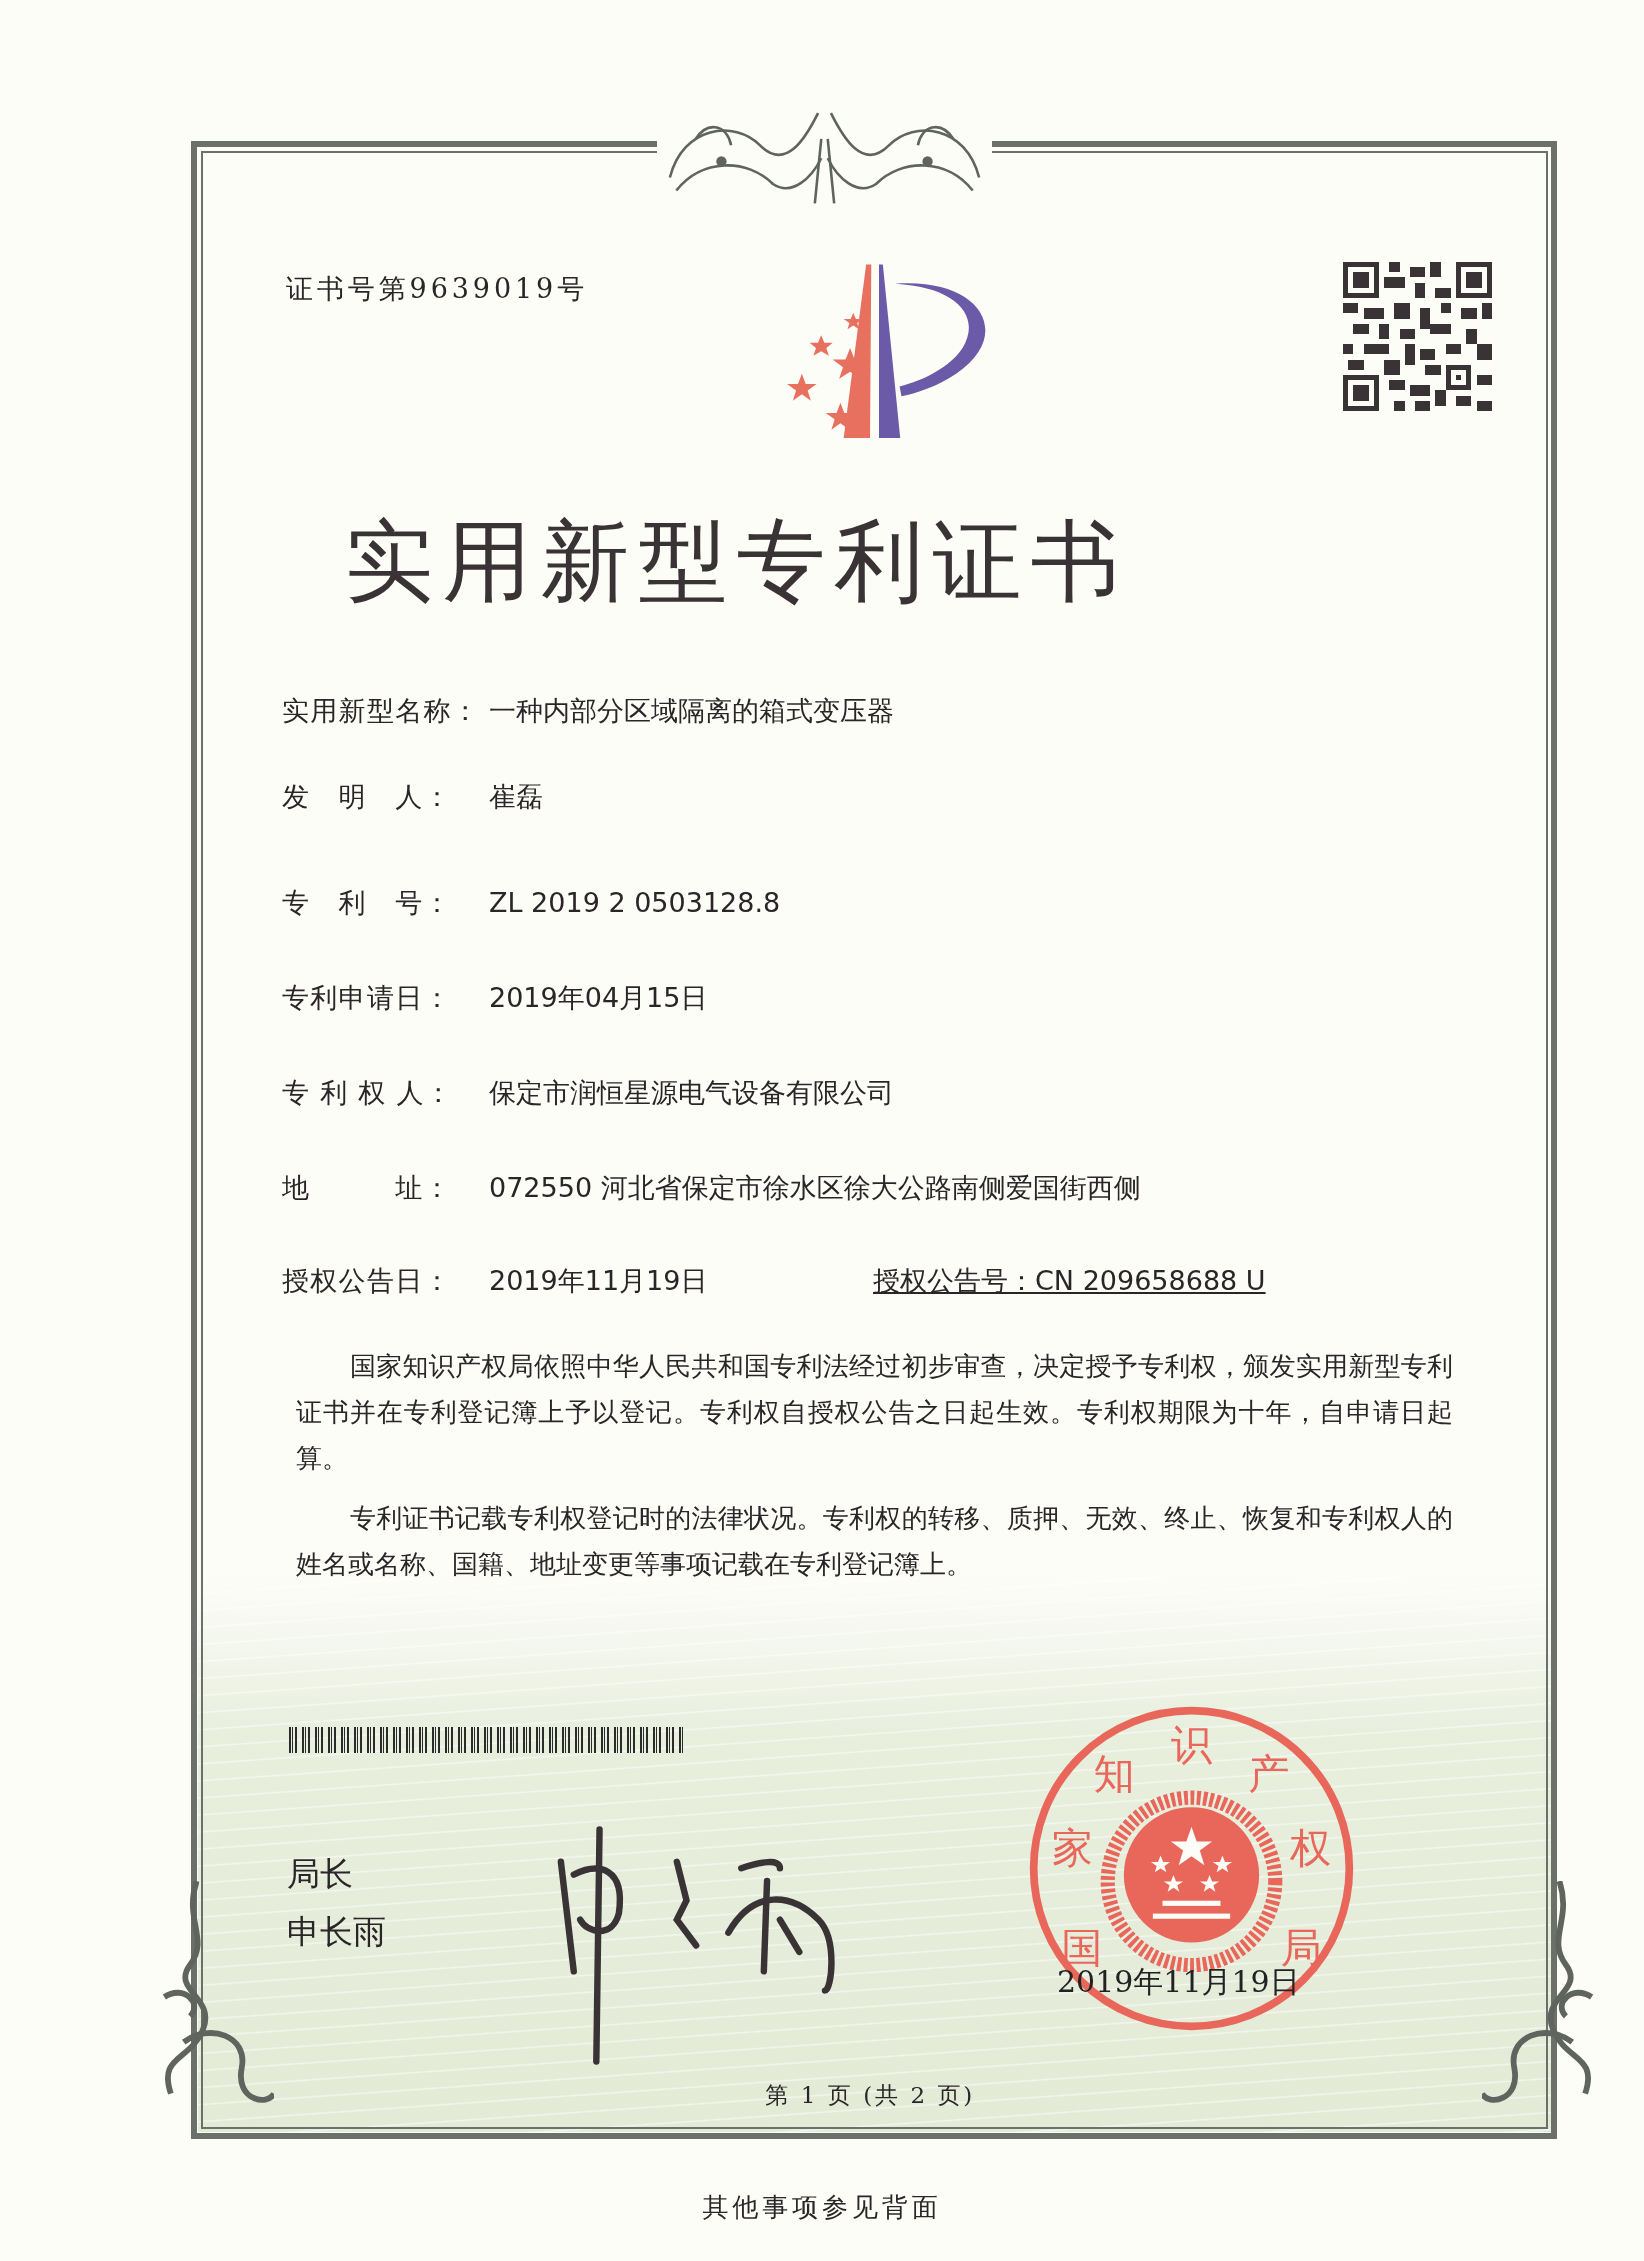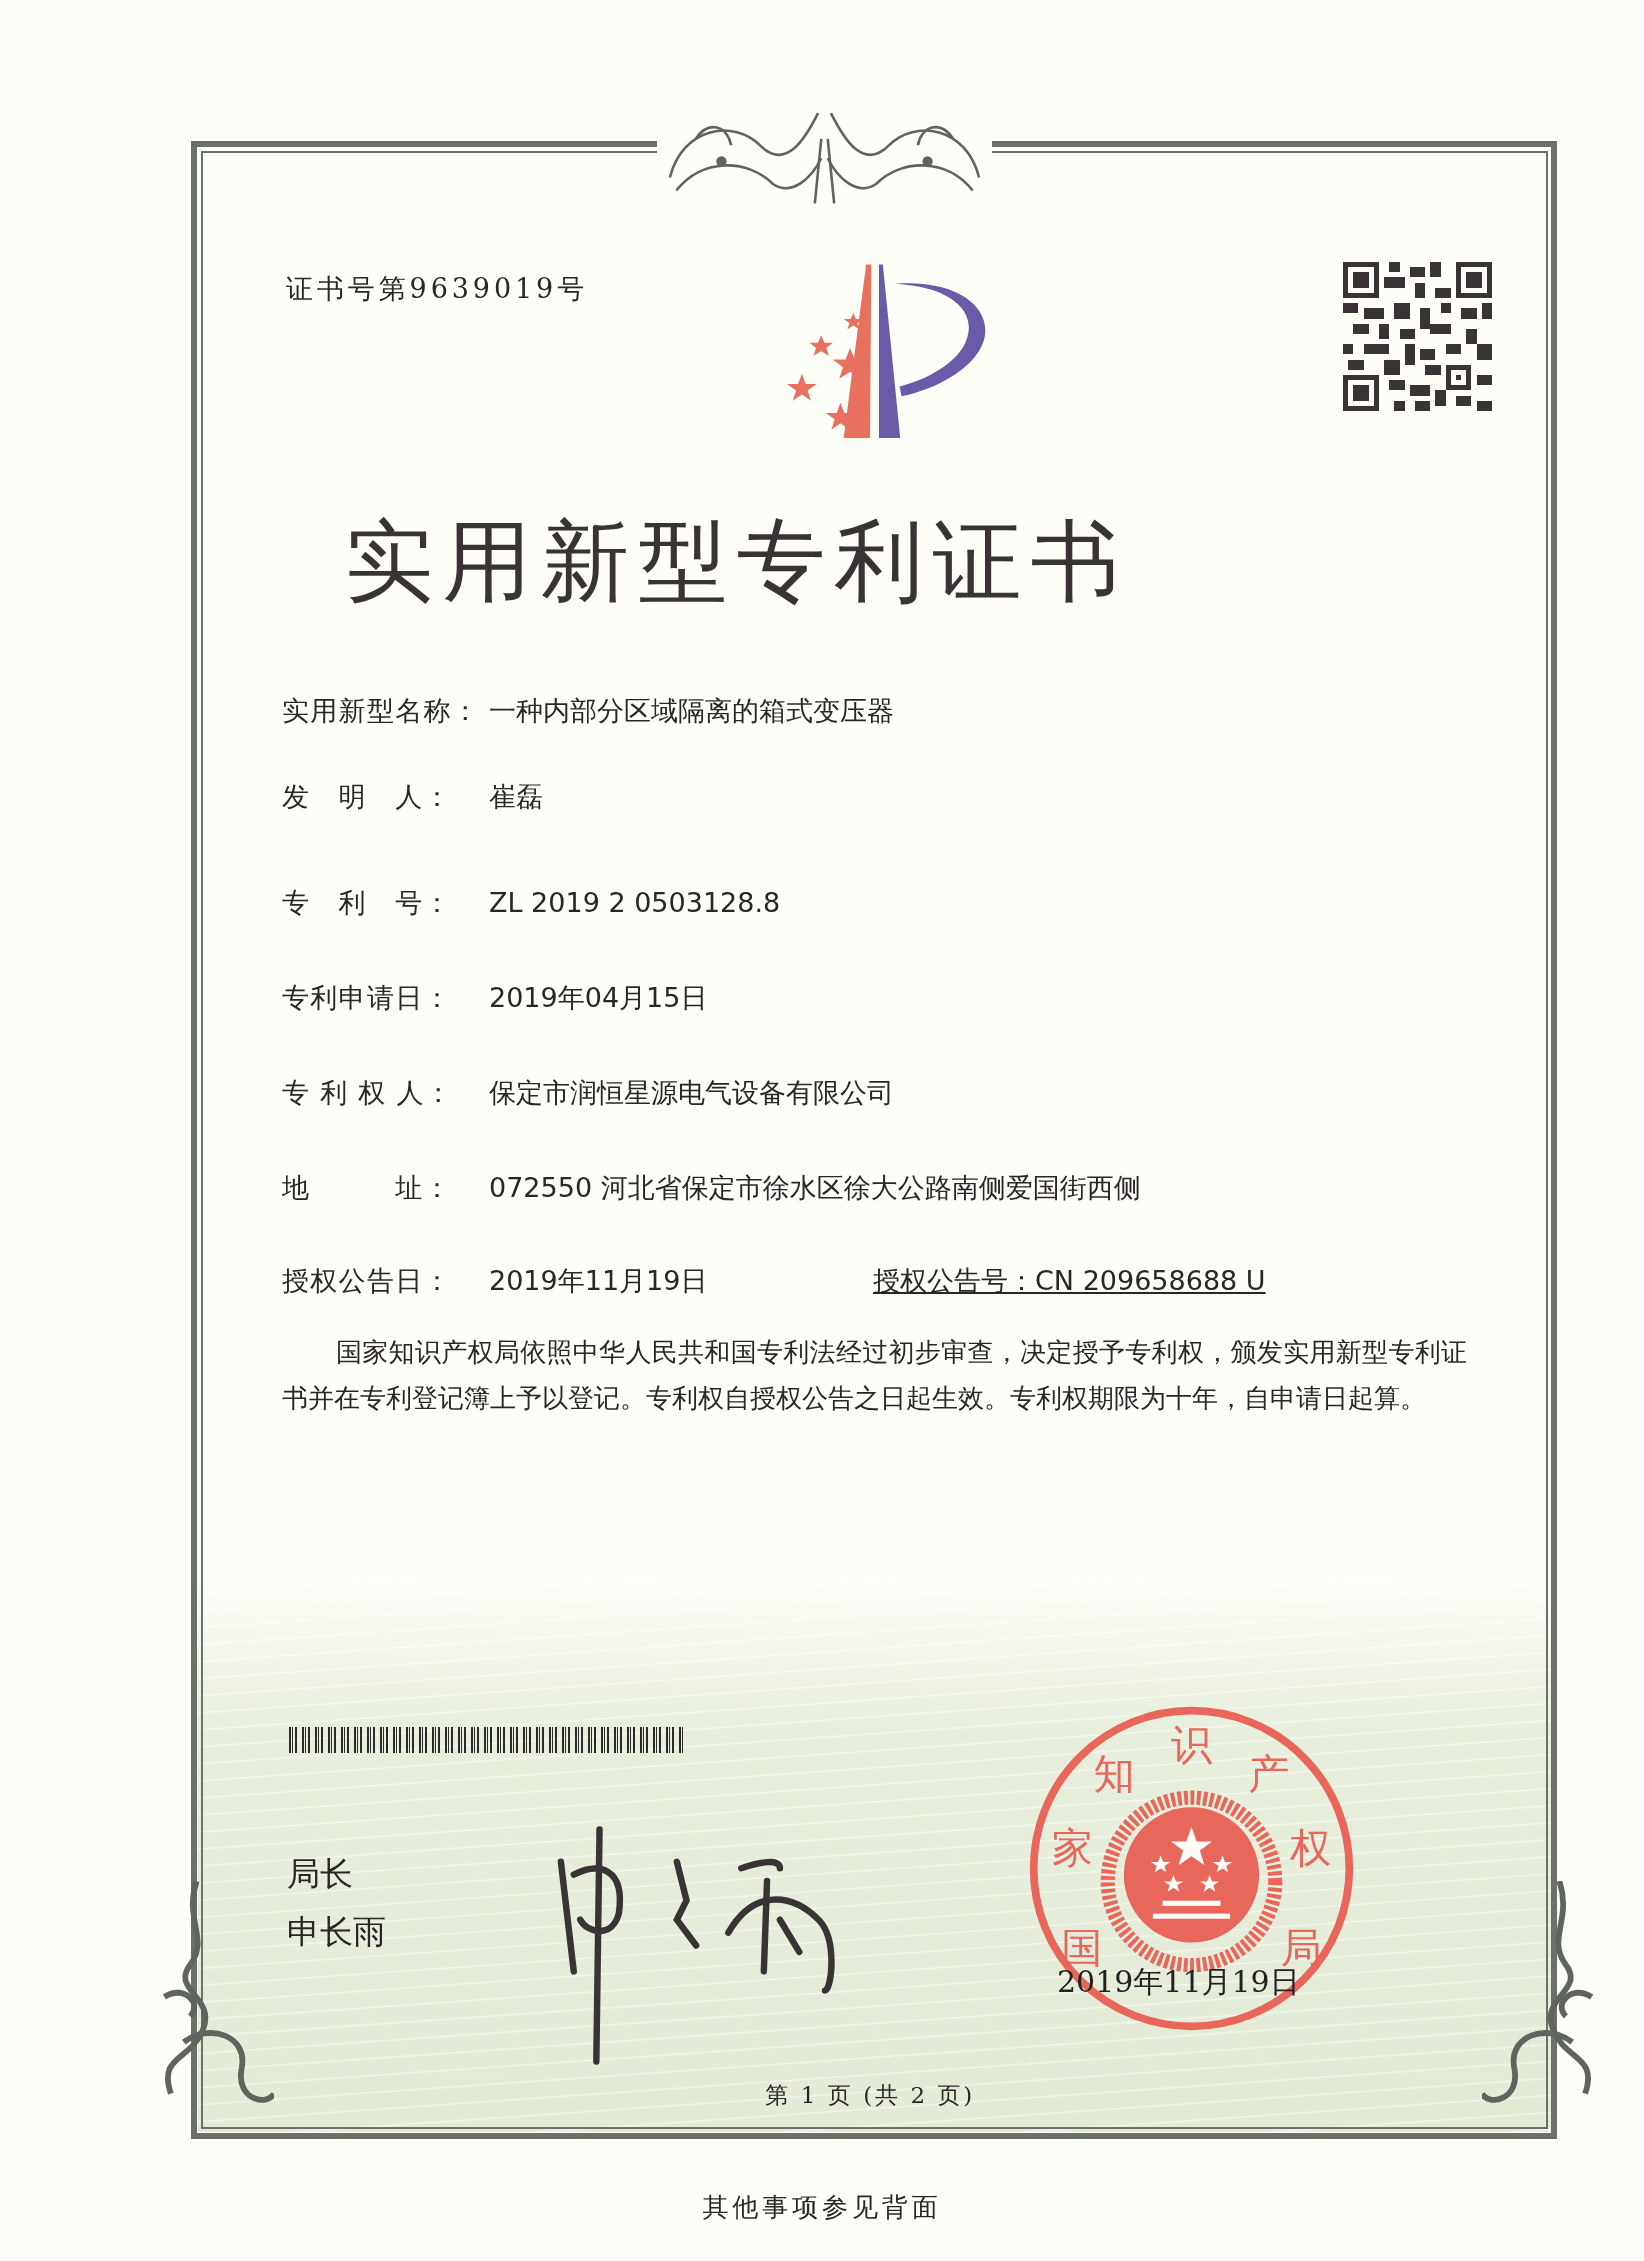--- a/index.html
+++ b/index.html
@@ -16,21 +16,21 @@
   .corner{width:129px;height:232px;}
   .cert-no{left:254px;top:271px;font-size:27px;letter-spacing:3.9px;margin-left:32px;}
   .logo{left:763px;top:258px;width:232px;height:180px;}
   .qr{left:1343px;top:262px;width:149px;height:149px;}
   .title{left:0;width:1473px;top:502px;text-align:center;font-size:89px;letter-spacing:9px;font-family:"DejaVu Sans","Liberation Sans",sans-serif;font-weight:normal;color:#3a3336;}
   .row{left:282px;font-size:27px;white-space:nowrap;font-family:"DejaVu Sans","Liberation Sans",sans-serif;}
   .row .lbl{display:inline-block;width:207px;letter-spacing:1.3px;}
   .row .val{display:inline-block;}
   .grant-no{left:873px;font-size:27px;white-space:nowrap;font-family:"DejaVu Sans","Liberation Sans",sans-serif;text-decoration:underline;}
   .para{left:282px;width:1185px;font-size:26px;line-height:46px;text-align:justify;}
-  .para p{margin:0;text-indent:54px;}
+  .para p{margin:14px;text-indent:54px;}
   .barcode{left:289px;top:1727px;width:394px;height:26px;
     background:repeating-linear-gradient(90deg,#2b2b2b 0 1.9px,transparent 1.9px 3.2px,#2b2b2b 3.2px 3.9px,transparent 3.9px 5.8px,#2b2b2b 5.8px 8.4px,transparent 8.4px 9.7px,#2b2b2b 9.7px 10.3px,transparent 10.3px 13px);}
   .director{left:287px;font-size:33px;font-family:"DejaVu Sans","Liberation Sans",sans-serif;}
   .signature{left:548px;top:1823px;width:335px;height:245px;}
   .seal{left:1024px;top:1701px;width:335px;height:335px;}
   .seal-date{left:1057px;top:1962px;font-size:30px;color:#222;}
   .page-no{left:0;width:1644px;text-align:center;top:2080px;font-size:23px;letter-spacing:2.6px;margin-left:48px;}
   .other{left:0;width:1644px;text-align:center;top:2190px;font-size:26px;letter-spacing:3.9px;}
 </style>
 </head>
@@ -160,20 +160,21 @@
 </div>
 <div class="abs row" style="top:1263px;">
   <span class="lbl">授权公告日：</span><span class="val">2019年11月19日</span>
 </div>
 <div class="abs grant-no" style="top:1263px;">
   <span>授权公告号：</span><span>CN 209658688 U</span>
 </div>
 
 <div class="abs para" style="top:1329px;">
   <p>国家知识产权局依照中华人民共和国专利法经过初步审查，决定授予专利权，颁发实用新型专利证书并在专利登记簿上予以登记。专利权自授权公告之日起生效。专利权期限为十年，自申请日起算。</p>
+  <p>专利证书记载专利权登记时的法律状况。专利权的转移、质押、无效、终止、恢复和专利权人的姓名或名称、国籍、地址变更等事项记载在专利登记簿上。</p>
 </div>
 
 <div class="abs barcode"></div>
 
 <div class="abs director" style="top:1852px;">局长</div>
 <div class="abs director" style="top:1910px;">申长雨</div>
 
 <svg class="abs signature" viewBox="0 0 520 380">
   <g fill="none" stroke="#3a3336" stroke-width="10" stroke-linecap="round">
     <path d="M20,60 L40,230"></path>

